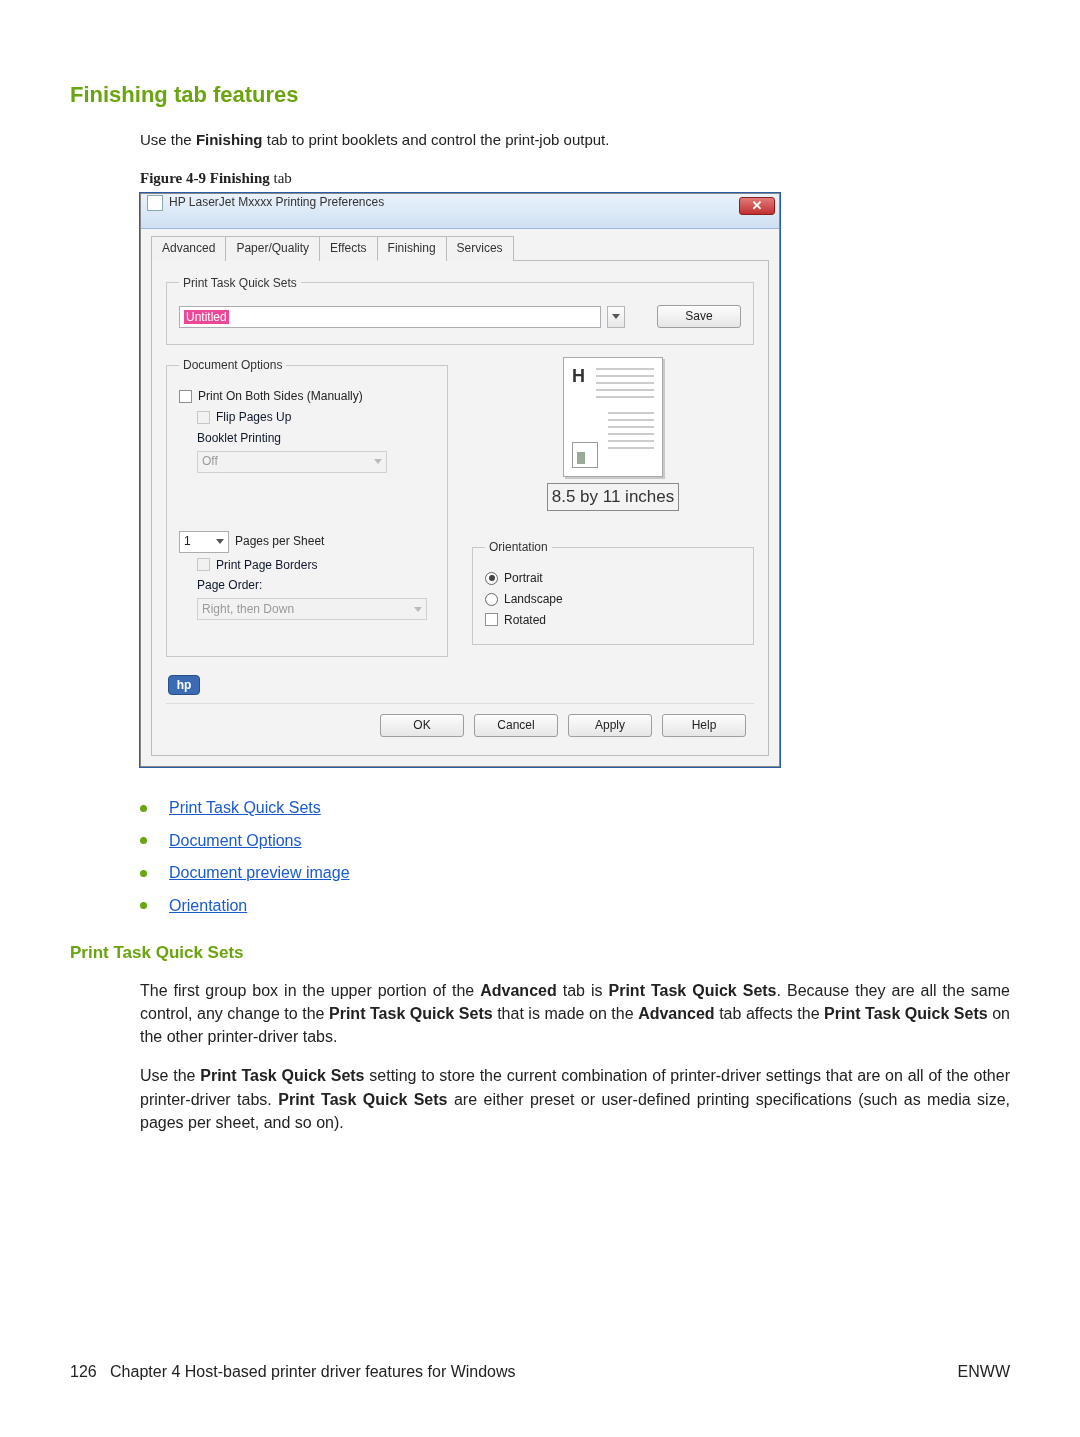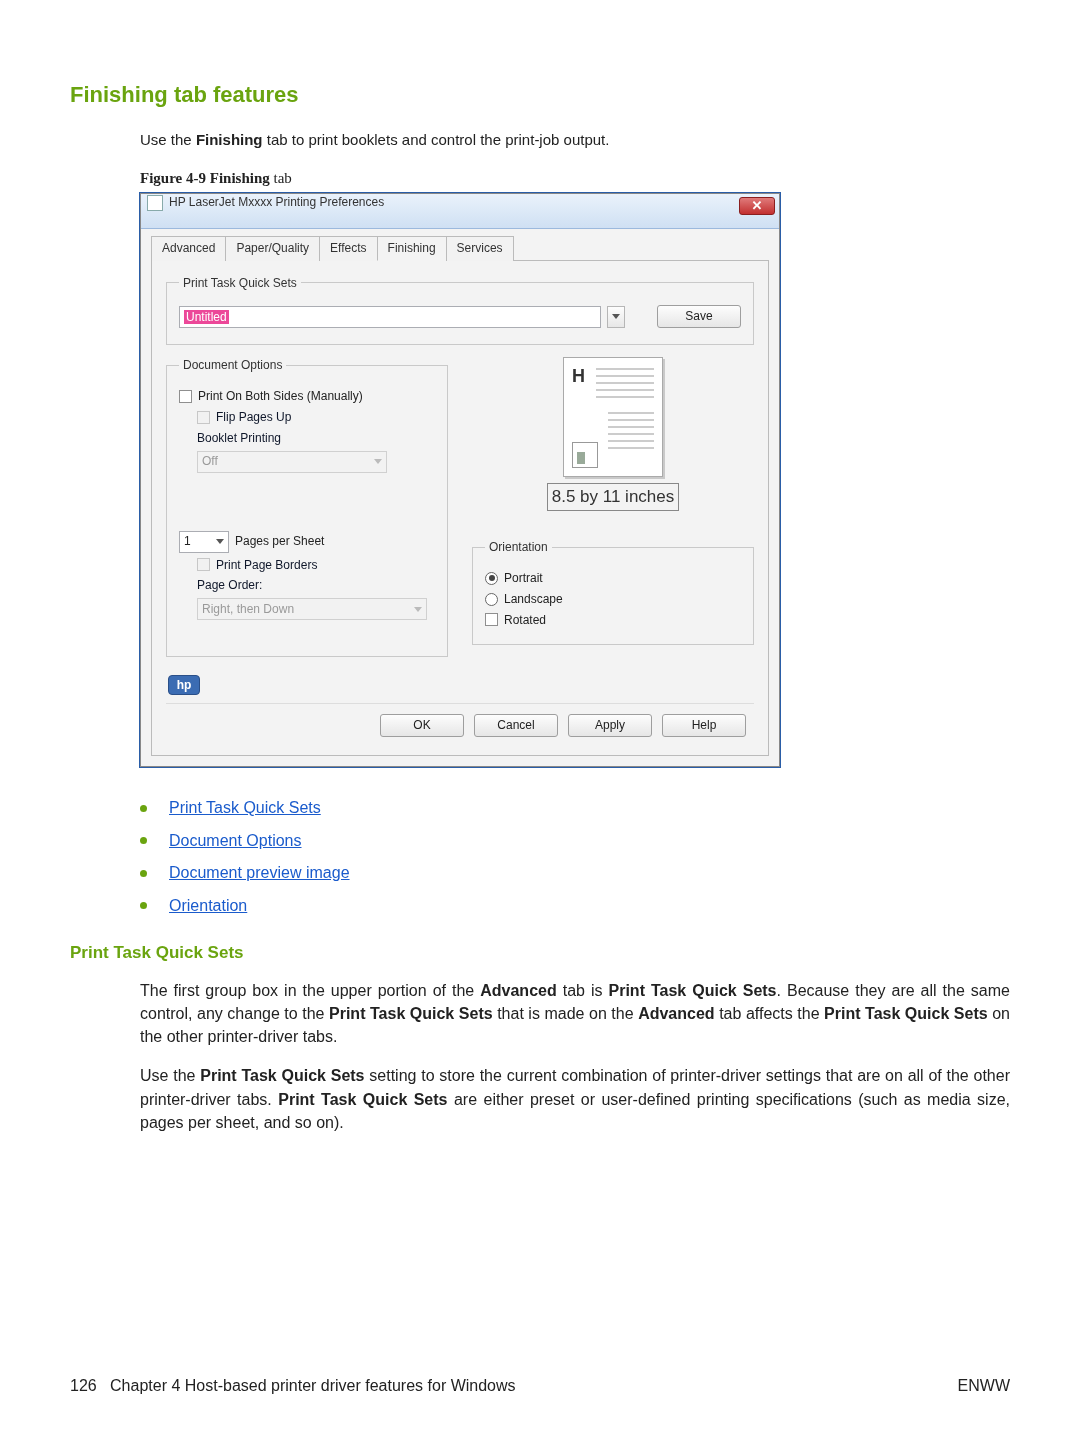--- a/index.html
+++ b/index.html
@@ -145,21 +145,21 @@
     content:""; width:7px; height:7px; background:#6aa40f; border-radius:50%;
     margin-right: 22px;
   }
   ul.links a { color:#1a5bcc; text-decoration: underline; font-size:16px;}
 
   h3.sub { color:#6aa40f; font-size:17px; font-weight:bold; margin: 6px 0 14px 0;}
   p.body { margin: 0 0 16px 70px; text-align:justify; font-size:16px; line-height:1.45;}
   p.body b { font-weight:bold; }
 
   .footer {
-    position: fixed; bottom: 40px; left:70px; right:70px;
+    position: fixed; bottom: 54px; left:70px; right:70px;
     display:flex; justify-content:space-between; font-size:16px;
   }
 </style>
 </head>
 <body>
 
 <h2 class="section">Finishing tab features</h2>
 
 <p class="indent intro">
   <span>Use the </span><b>Finishing</b><span> tab to print booklets and control the print-job output.</span>

